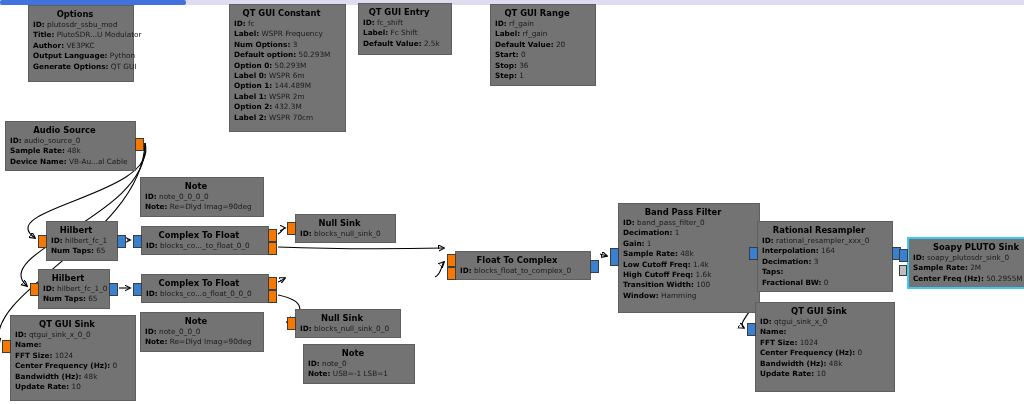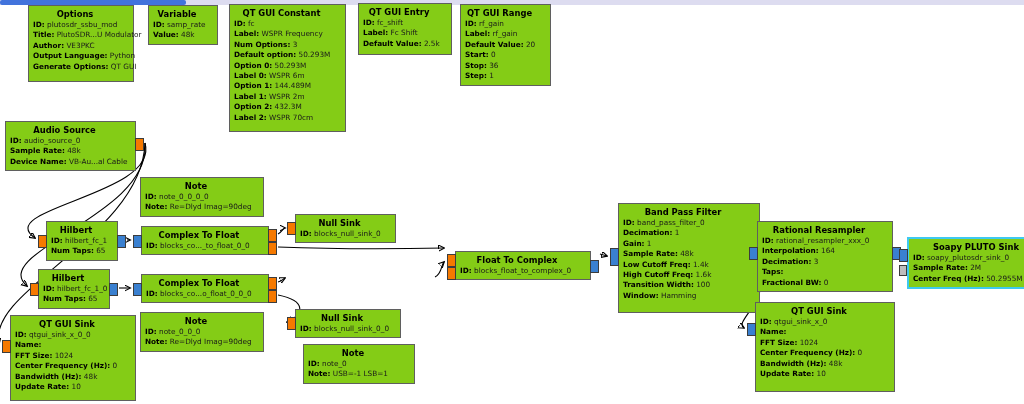--- a/index.html
+++ b/index.html
@@ -3,21 +3,21 @@
 <meta charset="utf-8">
 <style>
   html,body{margin:0;padding:0;background:#ffffff;}
   #canvas{
     position:relative;width:1024px;height:404px;overflow:hidden;
     background:#ffffff;font-family:"DejaVu Sans",sans-serif;
   }
   #topbar{position:absolute;left:0;top:0;width:1024px;height:5px;background:#dddcf0;}
   #topbar-accent{position:absolute;left:0;top:0;width:186px;height:5px;background:#4273dc;border-radius:2px;}
   .block{
-    position:absolute;background:#84cc16;border:1px solid #5f5f5f;
+    position:absolute;background:#737373;border:1px solid #5f5f5f;
     padding:2px 16px 3px 4px;box-sizing:border-box;white-space:nowrap;z-index:2;
   }
   .block.selected{border:2px solid #3ec9f0;}
   .btitle{font-weight:bold;font-size:8.4px;line-height:12px;text-align:center;color:#000;}
   .frow{font-size:7.3px;line-height:10.4px;color:#1a1a1a;}
   .flabel{font-weight:bold;color:#000;}
   .port{position:absolute;width:9px;height:13px;border:1px solid #3c3c3c;box-sizing:border-box;z-index:3;}
   .port.in{left:-9px;}
   .port.out{right:-9px;}
   .block.selected .port.in{left:-10px;}
@@ -56,45 +56,40 @@
       <path d="M893,253 L896,253" marker-end="url(#arrow)"></path>
     </svg>
 <div class="block" style="left: 28px; top: 5px; width: 106px; min-height: 77px;">
       <div class="btitle">Options</div>
       <div class="frow"><span class="flabel">ID:</span><span class="fvalue"> plutosdr_ssbu_mod</span></div>
       <div class="frow"><span class="flabel">Title:</span><span class="fvalue"> PlutoSDR...U Modulator</span></div>
       <div class="frow"><span class="flabel">Author:</span><span class="fvalue"> VE3PKC</span></div>
       <div class="frow"><span class="flabel">Output Language:</span><span class="fvalue"> Python</span></div>
       <div class="frow"><span class="flabel">Generate Options:</span><span class="fvalue"> QT GUI</span></div>
     </div>
-    <div class="block" style="left: 148px; top: 5px; width: 70px; min-height: 40px;">
-      <div class="btitle">Variable</div>
-      <div class="frow"><span class="flabel">ID:</span><span class="fvalue"> samp_rate</span></div>
-      <div class="frow"><span class="flabel">Value:</span><span class="fvalue"> 48k</span></div>
-    </div>
     <div class="block" style="left: 229px; top: 4px; width: 117px; min-height: 128px;">
       <div class="btitle">QT GUI Constant</div>
       <div class="frow"><span class="flabel">ID:</span><span class="fvalue"> fc</span></div>
       <div class="frow"><span class="flabel">Label:</span><span class="fvalue"> WSPR Frequency</span></div>
       <div class="frow"><span class="flabel">Num Options:</span><span class="fvalue"> 3</span></div>
       <div class="frow"><span class="flabel">Default option:</span><span class="fvalue"> 50.293M</span></div>
       <div class="frow"><span class="flabel">Option 0:</span><span class="fvalue"> 50.293M</span></div>
       <div class="frow"><span class="flabel">Label 0:</span><span class="fvalue"> WSPR 6m</span></div>
       <div class="frow"><span class="flabel">Option 1:</span><span class="fvalue"> 144.489M</span></div>
       <div class="frow"><span class="flabel">Label 1:</span><span class="fvalue"> WSPR 2m</span></div>
       <div class="frow"><span class="flabel">Option 2:</span><span class="fvalue"> 432.3M</span></div>
       <div class="frow"><span class="flabel">Label 2:</span><span class="fvalue"> WSPR 70cm</span></div>
     </div>
     <div class="block" style="left: 358px; top: 3px; width: 94px; min-height: 52px;">
       <div class="btitle">QT GUI Entry</div>
       <div class="frow"><span class="flabel">ID:</span><span class="fvalue"> fc_shift</span></div>
       <div class="frow"><span class="flabel">Label:</span><span class="fvalue"> Fc Shift</span></div>
       <div class="frow"><span class="flabel">Default Value:</span><span class="fvalue"> 2.5k</span></div>
     </div>
-    <div class="block" style="left: 460px; top: 4px; width: 91px; min-height: 82px;">
+    <div class="block" style="left: 490px; top: 4px; width: 106px; min-height: 82px;">
       <div class="btitle">QT GUI Range</div>
       <div class="frow"><span class="flabel">ID:</span><span class="fvalue"> rf_gain</span></div>
       <div class="frow"><span class="flabel">Label:</span><span class="fvalue"> rf_gain</span></div>
       <div class="frow"><span class="flabel">Default Value:</span><span class="fvalue"> 20</span></div>
       <div class="frow"><span class="flabel">Start:</span><span class="fvalue"> 0</span></div>
       <div class="frow"><span class="flabel">Stop:</span><span class="fvalue"> 36</span></div>
       <div class="frow"><span class="flabel">Step:</span><span class="fvalue"> 1</span></div>
     </div>
     <div class="block" style="left: 5px; top: 121px; width: 131px; min-height: 45px;">
       <div class="btitle">Audio Source</div>

